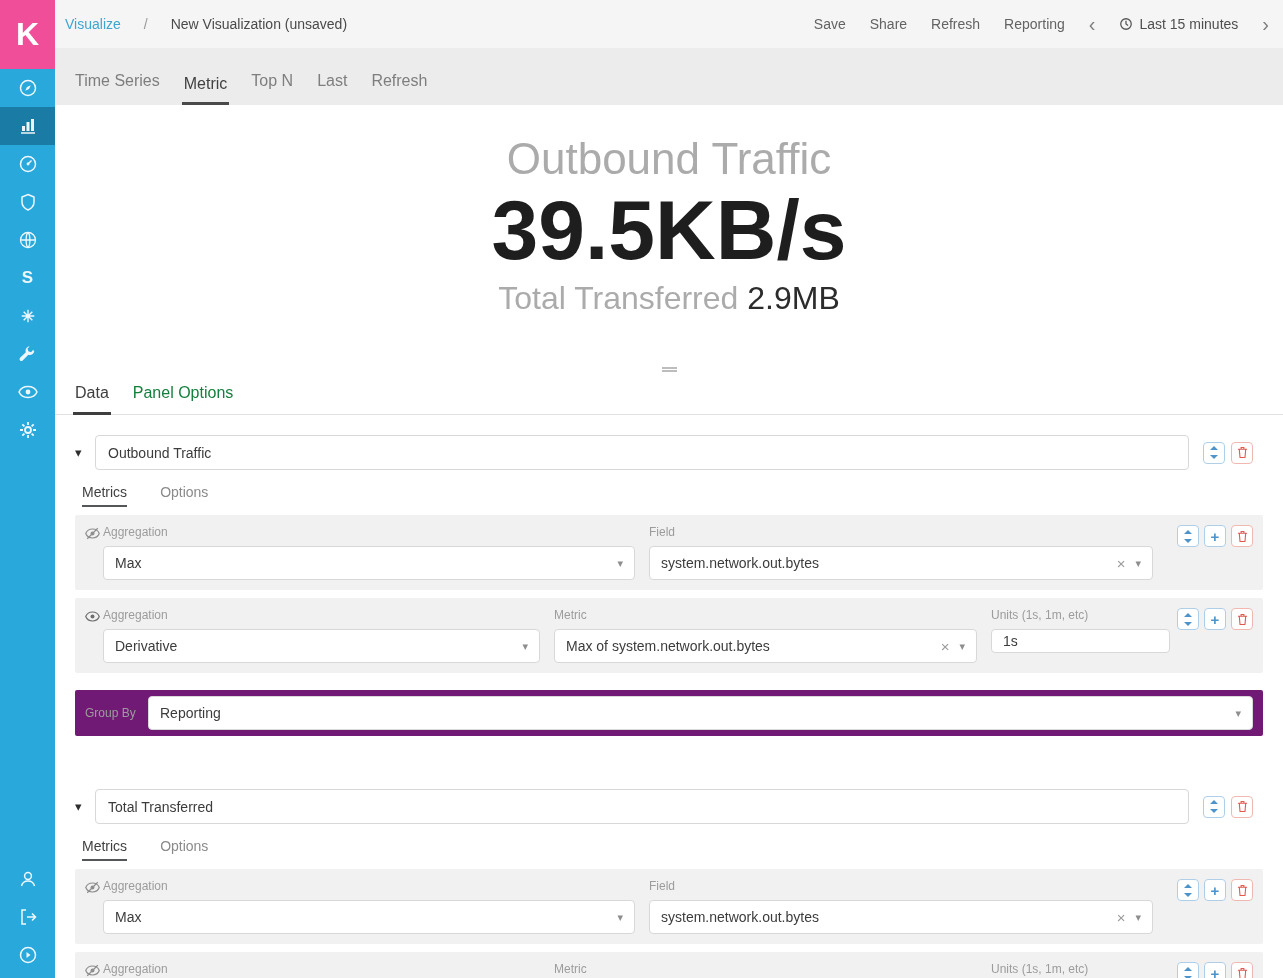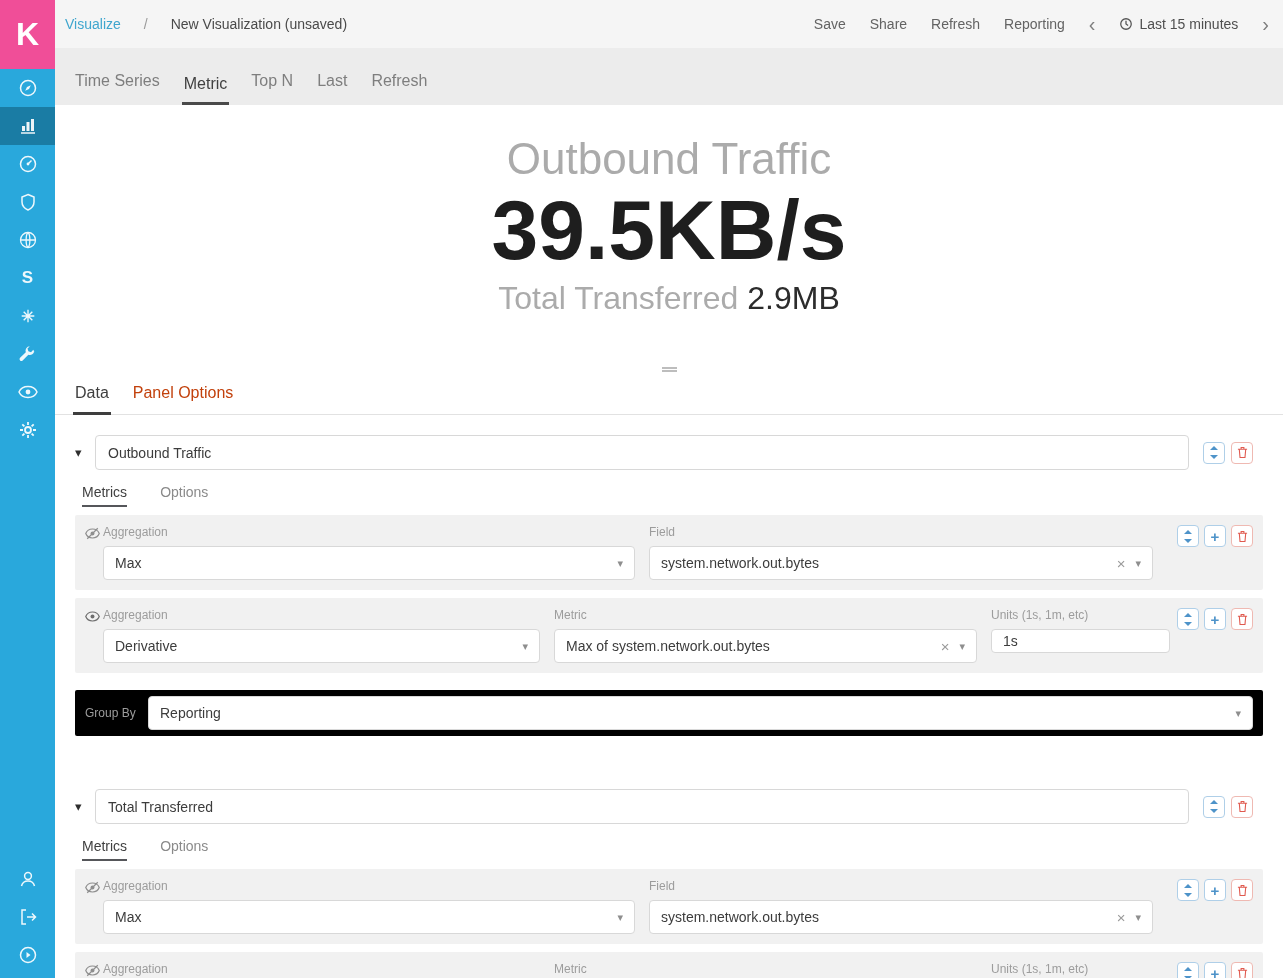--- a/index.html
+++ b/index.html
@@ -41,21 +41,21 @@
   .metric-value { font-size:84px; font-weight:bold; color:#1E1E1E; line-height:1.05; }
   .metric-secondary { font-size:32px; margin-top:6px; }
   .metric-secondary .sec-label { color:#ABABAB; }
   .metric-secondary .sec-value { color:#2C2C2C; }
 
   .resize-handle { height:22px; display:flex; align-items:center; justify-content:center; cursor:row-resize; }
   .resize-handle span { width:15px; height:2px; background:#BDBDBD; box-shadow:0 3px 0 #BDBDBD; display:block; margin-top:-3px; }
 
   
   .editor-tabs { display:flex; padding-left:8px; border-bottom:1px solid #E2E2E2; }
-  .ed-tab { font-size:16px; color:#c2410c; padding:4px 2px 10px 2px; margin:0 10px -1px 10px; cursor:pointer; border-bottom:3px solid transparent; }
+  .ed-tab { font-size:16px; color:#15803d; padding:4px 2px 10px 2px; margin:0 10px -1px 10px; cursor:pointer; border-bottom:3px solid transparent; }
   .ed-tab.active { color:#3E3E3E; border-bottom-color:#3E3E3E; }
 
   
   .series-row { display:flex; align-items:center; margin:20px 30px 0 20px; }
   .series-row.second { margin-top:53px; }
   .series-caret { width:20px; font-size:13px; color:#2e2e2e; cursor:pointer; }
   .series-input { flex:1; height:35px; border:1px solid #D8D8D8; border-radius:4px; padding:0 12px; font-size:14px; color:#3C3C3C;
                   font-family:"Liberation Sans","DejaVu Sans",sans-serif; outline:none; margin-right:14px; background:#fff; }
   .mini-btns { display:flex; gap:6px; }
   .mini-btn { width:22px; height:22px; border-radius:4px; background:#fff; display:flex; align-items:center; justify-content:center; cursor:pointer; }
@@ -75,21 +75,21 @@
   .agg-col { margin-right:14px; }
   .field-label { font-size:12px; color:#9C9C9C; margin-bottom:7px; }
   .select, .combo { height:34px; background:#fff; border:1px solid #D8D8D8; border-radius:4px; display:flex; align-items:center;
                     padding:16px 11px; font-size:14px; color:#3C3C3C; cursor:pointer; }
   .caret { margin-left:auto; color:#8E8E8E; font-size:11px; }
   .combo .close { margin-left:auto; color:#9A9A9A; font-size:15px; margin-right:10px; cursor:pointer; }
   .combo .caret { margin-left:0; }
   .units-input { width:100%; height:24px; border:1px solid #D8D8D8; border-radius:4px; padding:0 11px; font-size:14px; color:#3C3C3C;
                  font-family:"Liberation Sans","DejaVu Sans",sans-serif; outline:none; background:#fff; }
 
-  .groupby-panel { background:#000000; margin:17px 20px 0 20px; padding:6px 10px; display:flex; align-items:center; border-radius:2px; }
+  .groupby-panel { background:#701a75; margin:17px 20px 0 20px; padding:6px 10px; display:flex; align-items:center; border-radius:2px; }
   .groupby-label { width:63px; font-size:12px; color:#9C9C9C; }
   .groupby-panel .select { flex:1; }
 
   .w532 { width:532px; } .w437 { width:437px; } .w423 { width:423px; } .w179 { width:179px; }
   .flexfill { flex:1; margin-right:100px; }
 </style>
 </head>
 <body>
 
 <div class="page">

